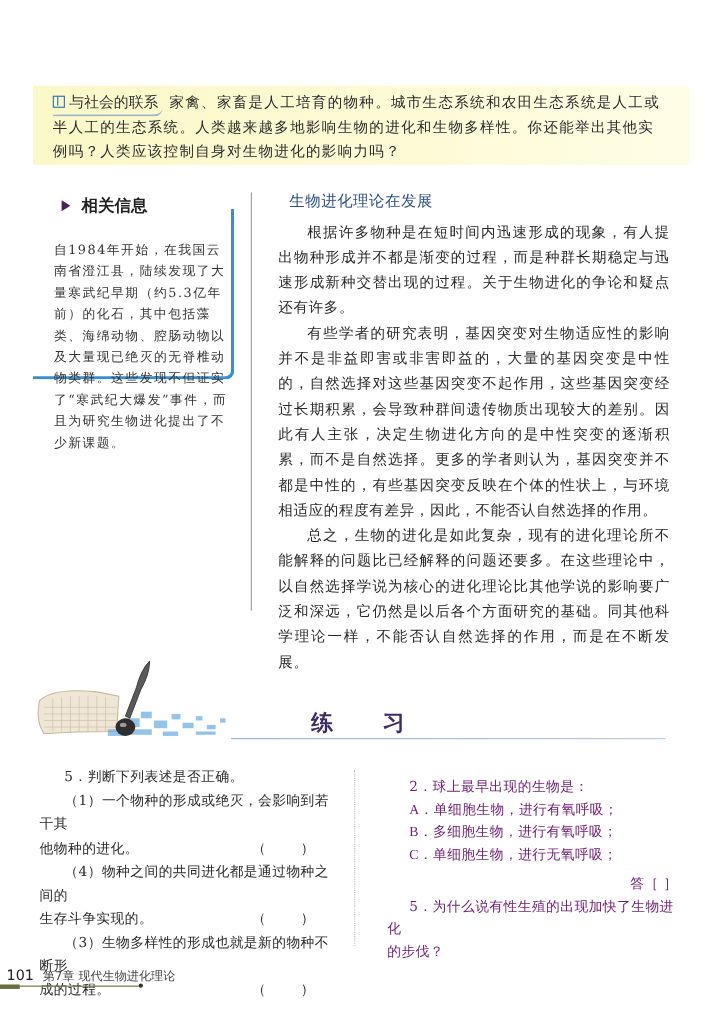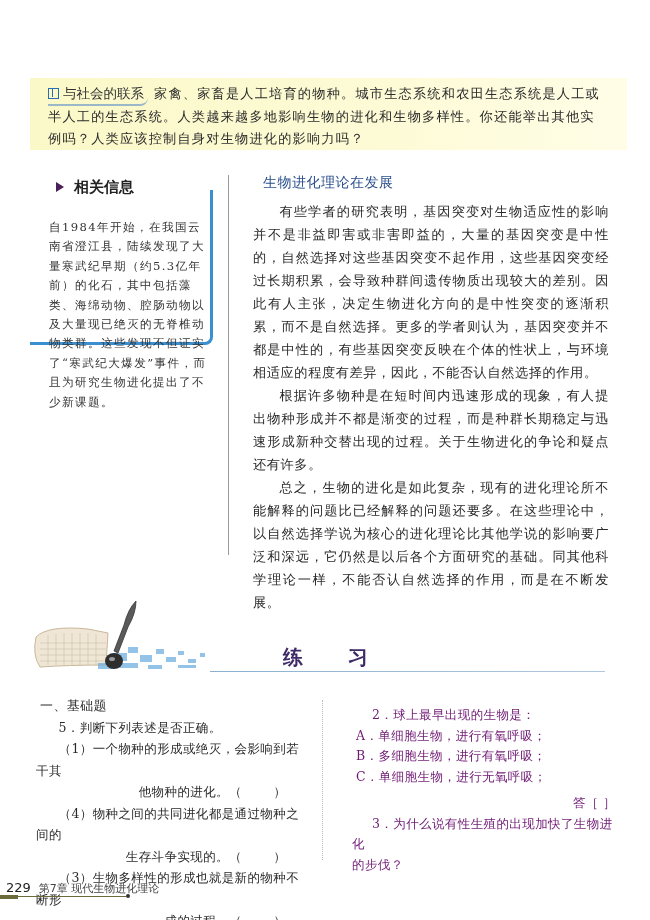--- a/index.html
+++ b/index.html
@@ -36,27 +36,27 @@
 
   
   .ex-graphic { left:28px; top:595px; width:210px; height:80px; }
   .ex-title { left:283px; top:644px; font-size:20px; font-weight:bold; color:#3d2a66; letter-spacing:20px;font-family:Liberation Serif, serif; }
   .ex-line { left:210px; top:671px; width:395px; height:1px; background:linear-gradient(90deg,#8ab0d0,#b0c8de); }
 
   
   .q-left { left:36px; top:695px; width:268px; font-size:12.5px; line-height:21.5px; color:#2a2a2a; letter-spacing:0.4px; }
   .q-left .sec { font-family:"DejaVu Sans", sans-serif; font-size:13px; margin-left:4px; }
   .q-left .ind { text-indent:1.8em; }
-  .q-left .ans { display:flex; justify-content:flex-end; }
+  .q-left .ans { display:flex; justify-content:space-between; }
   .paren { letter-spacing:14px; padding-right:4px; }
   .dots { left:322px; top:700px; width:0; height:160px; border-left:1.5px dotted #b8b8b8; }
 
   
   .q-right { left:352px; top:705px; width:270px; font-size:12.5px; line-height:20.5px; color:#701a75; letter-spacing:0.4px; }
-  .q-right .opt { margin-left:4px; }
+  .q-right .opt { margin-left:20px;font-family:Liberation Serif, serif; }
   .q-right .ansline { text-align:right; padding-right:6px; margin-top:6px; }
   .q-right .ind { text-indent:1.6em; }
 
   
   .foot { left:6px; top:880px; font-family:"DejaVu Sans", sans-serif; font-size:11px; color:#444; }
   .foot .num { font-size:13px; color:#222; margin-right:8px; }
   .foot-bar { left:0px; top:895px; width:18px; height:4px; background:#6b6a3a; }
   .foot-line { left:18px; top:896px; width:108px; height:1px; background:#6b6a3a; }
   .foot-dot { left:126px; top:894px; width:4px; height:4px; border-radius:2px; background:#333; }
 </style>
@@ -72,22 +72,22 @@
 <div class="abs info-head">
   <span class="tri-icon"></span><span>相关信息</span>
 </div>
 <div class="abs info-box"></div>
 <div class="abs info-text">自1984年开始，在我国云南省澄江县，陆续发现了大量寒武纪早期（约5.3亿年前）的化石，其中包括藻类、海绵动物、腔肠动物以及大量现已绝灭的无脊椎动物类群。这些发现不但证实了“寒武纪大爆发”事件，而且为研究生物进化提出了不少新课题。</div>
 
 <div class="abs vdivider"></div>
 
 <div class="abs art-title">生物进化理论在发展</div>
 <div class="abs art">
+  <p>根据许多物种是在短时间内迅速形成的现象，有人提出物种形成并不都是渐变的过程，而是种群长期稳定与迅速形成新种交替出现的过程。关于生物进化的争论和疑点还有许多。</p>
   <p>有些学者的研究表明，基因突变对生物适应性的影响并不是非益即害或非害即益的，大量的基因突变是中性的，自然选择对这些基因突变不起作用，这些基因突变经过长期积累，会导致种群间遗传物质出现较大的差别。因此有人主张，决定生物进化方向的是中性突变的逐渐积累，而不是自然选择。更多的学者则认为，基因突变并不都是中性的，有些基因突变反映在个体的性状上，与环境相适应的程度有差异，因此，不能否认自然选择的作用。</p>
-  <p>根据许多物种是在短时间内迅速形成的现象，有人提出物种形成并不都是渐变的过程，而是种群长期稳定与迅速形成新种交替出现的过程。关于生物进化的争论和疑点还有许多。</p>
   <p>总之，生物的进化是如此复杂，现有的进化理论所不能解释的问题比已经解释的问题还要多。在这些理论中，以自然选择学说为核心的进化理论比其他学说的影响要广泛和深远，它仍然是以后各个方面研究的基础。同其他科学理论一样，不能否认自然选择的作用，而是在不断发展。</p>
 </div>
 
 <svg class="abs ex-graphic" viewBox="0 0 210 80" width="210" height="80">
   <g>
     <path d="M8 42 Q20 30 60 34 L80 38 L78 70 Q40 70 12 72 Q4 60 8 42Z" fill="#efe6d6" stroke="#c9b89a" stroke-width="1"></path>
     <g stroke="#cbbfa8" stroke-width="0.6">
       <line x1="20" y1="40" x2="20" y2="70"></line>
         <line x1="28" y1="39" x2="28" y2="70"></line>
         <line x1="36" y1="38" x2="36" y2="70"></line>
@@ -118,21 +118,20 @@
   <g>
     <path d="M108 6 Q100 14 96 30 L86 56 L90 58 L100 32 Q108 18 108 6Z" fill="#5a5a5a" stroke="#333" stroke-width="0.8"></path>
     <ellipse cx="86" cy="66" rx="9" ry="8" fill="#2e2e2e"></ellipse>
     <ellipse cx="84" cy="64" rx="3" ry="2" fill="#9a9a9a"></ellipse>
   </g>
 </svg>
 <div class="abs ex-title">练 习</div>
 <div class="abs ex-line"></div>
 
 <div class="abs q-left">
-  <div class="sec">一、基础题</div>
   <div class="ind">5．判断下列表述是否正确。</div>
 
   <div class="ind">（1）一个物种的形成或绝灭，会影响到若干其</div>
   <div class="ans">
     <span>他物种的进化。</span>
     <span class="paren">（ ）</span>
   </div>
 
   <div class="ind">（4）物种之间的共同进化都是通过物种之间的</div>
   <div class="ans">
@@ -148,22 +147,22 @@
 </div>
 
 <div class="abs dots"></div>
 
 <div class="abs q-right">
   <div class="ind">2．球上最早出现的生物是：</div>
   <div class="opt">A．单细胞生物，进行有氧呼吸；</div>
   <div class="opt">B．多细胞生物，进行有氧呼吸；</div>
   <div class="opt">C．单细胞生物，进行无氧呼吸；</div>
   <div class="ansline">答［ ］</div>
-  <div class="ind">3．为什么说有性生殖的出现加快了生物进化</div>
+  <div class="ind">5．为什么说有性生殖的出现加快了生物进化</div>
   <div>的步伐？</div>
 </div>
 
 <div class="abs foot">
-  <span class="num">229</span><span>第7章 现代生物进化理论</span>
+  <span class="num">101</span><span>第7章 现代生物进化理论</span>
 </div>
 <div class="abs foot-bar"></div>
 <div class="abs foot-line"></div>
 <div class="abs foot-dot"></div>
 
 </body></html>

